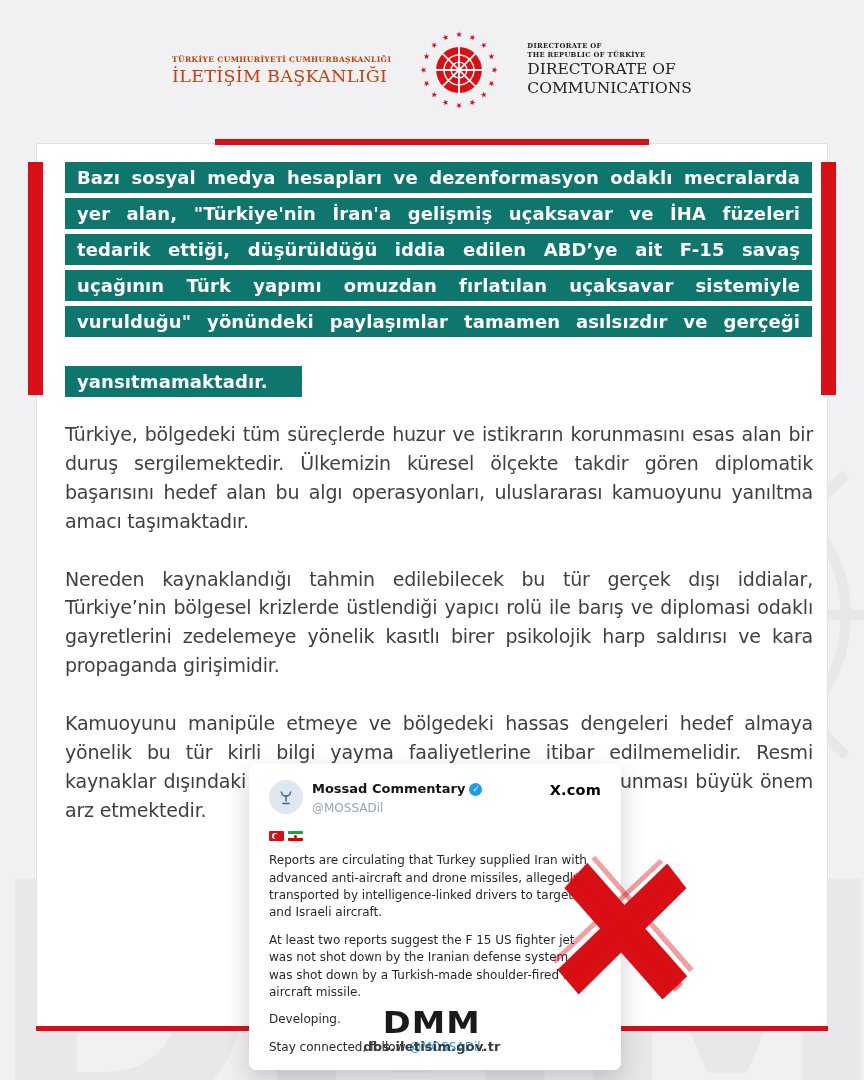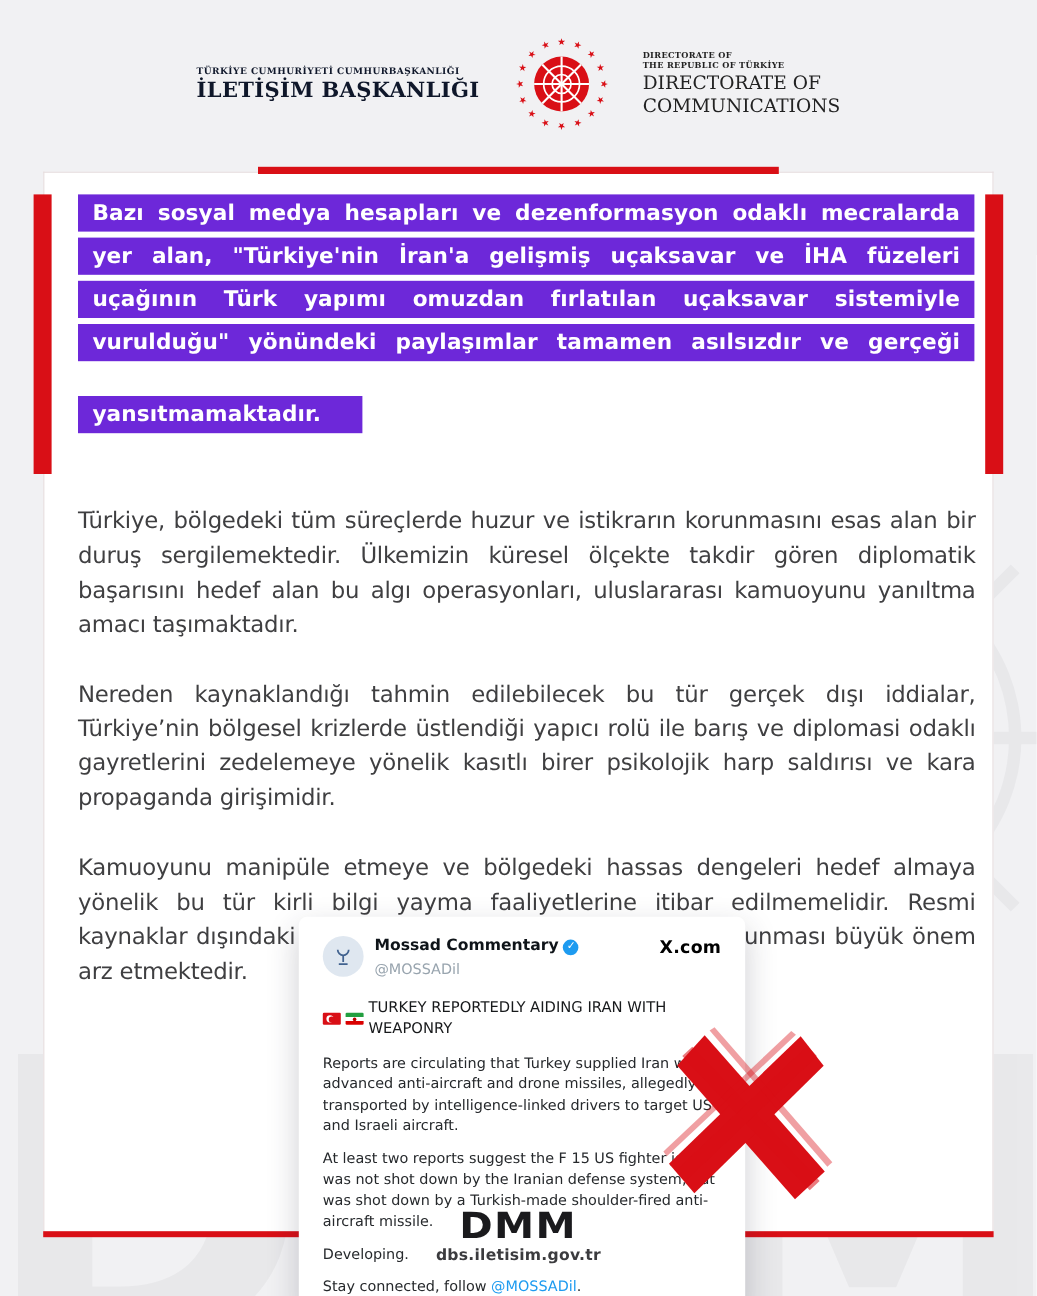--- a/index.html
+++ b/index.html
@@ -13,43 +13,43 @@
   .wm-dmm{
     position:absolute;left:50%;transform:translateX(-50%);bottom:-90px;
     font-size:330px;font-weight:900;letter-spacing:-12px;color:#000;opacity:.03;
     pointer-events:none;line-height:1;
   }
   
   .header{
     position:absolute;top:26px;left:0;width:100%;
     display:flex;justify-content:center;align-items:center;gap:24px;
   }
-  .hdr-left{text-align:left;font-family:"DejaVu Serif","Liberation Serif",serif;color:#0f172a;}
+  .hdr-left{text-align:left;font-family:"DejaVu Serif","Liberation Serif",serif;color:#c2410c;}
   .hdr-left .small{font-size:7.5px;font-weight:700;letter-spacing:.4px;}
-  .hdr-left .big{font-size:17.5px;font-weight:700;letter-spacing:.3px;margin-top:2px;}
+  .hdr-left .big{font-size:17.5px;font-weight:400;letter-spacing:.3px;margin-top:2px;}
   .hdr-right{text-align:left;font-family:"DejaVu Serif","Liberation Serif",serif;color:#222;}
   .hdr-right .small{font-size:6.8px;font-weight:700;letter-spacing:.3px;line-height:1.25;}
   .hdr-right .big{font-size:15.5px;font-weight:400;line-height:1.12;margin-top:2px;}
   
   .card{
     position:absolute;left:36px;top:143px;width:792px;height:887px;
     background:#ffffff;border:1.5px solid #e7dedf;box-sizing:border-box;
     border-bottom:none;
   }
   .top-accent{position:absolute;left:215px;top:139px;width:434px;height:6px;background:#d90f16;z-index:4;}
   .side-bar{position:absolute;top:162px;width:15px;height:233px;background:#d90f16;z-index:4;}
   .side-bar.left{left:28px;}
   .side-bar.right{left:821px;}
   .bottom-line{position:absolute;top:1026px;height:4.5px;background:#d90f16;z-index:4;}
   .bottom-line.left{left:36px;width:262px;}
   .bottom-line.right{left:566px;width:262px;}
   
   .headline{position:absolute;left:65px;top:162px;width:747px;z-index:3;}
   .hl-bar{
-    background:#6d28d9;color:#fff;font-weight:700;font-size:18px;
+    background:#0f766e;color:#fff;font-weight:700;font-size:18px;
     padding:5px 12px;margin-bottom:5px;box-sizing:border-box;
     text-align:justify;text-align-last:justify;white-space:nowrap;overflow:hidden;
     letter-spacing:.1px;
   }
   .hl-bar.last{display:inline-block;text-align:left;text-align-last:left;padding-right:34px;margin-top:24px;}
   
   .bodytext{position:absolute;left:65px;top:420px;width:748px;z-index:2;}
   .bodytext p{
     margin:0 0 29px 0;font-size:19px;line-height:1.52;color:#3f3f41;
     text-align:justify;letter-spacing:-.2px;
@@ -155,20 +155,21 @@
   <div class="card"></div>
   <div class="top-accent"></div>
   <div class="side-bar left"></div>
   <div class="side-bar right"></div>
   <div class="bottom-line left"></div>
   <div class="bottom-line right"></div>
 
   <div class="headline">
     <div class="hl-bar">Bazı sosyal medya hesapları ve dezenformasyon odaklı mecralarda</div>
     <div class="hl-bar">yer alan, "Türkiye'nin İran'a gelişmiş uçaksavar ve İHA füzeleri</div>
+    <div class="hl-bar">tedarik ettiği, düşürüldüğü iddia edilen ABD’ye ait F-15 savaş</div>
     <div class="hl-bar">uçağının Türk yapımı omuzdan fırlatılan uçaksavar sistemiyle</div>
     <div class="hl-bar">vurulduğu" yönündeki paylaşımlar tamamen asılsızdır ve gerçeği</div>
     <div class="hl-bar last">yansıtmamaktadır.</div>
   </div>
 
   <div class="bodytext">
     <p>Türkiye, bölgedeki tüm süreçlerde huzur ve istikrarın korunmasını esas alan bir duruş sergilemektedir. Ülkemizin küresel ölçekte takdir gören diplomatik başarısını hedef alan bu algı operasyonları, uluslararası kamuoyunu yanıltma amacı taşımaktadır.</p>
     <p>Nereden kaynaklandığı tahmin edilebilecek bu tür gerçek dışı iddialar, Türkiye’nin bölgesel krizlerde üstlendiği yapıcı rolü ile barış ve diplomasi odaklı gayretlerini zedelemeye yönelik kasıtlı birer psikolojik harp saldırısı ve kara propaganda girişimidir.</p>
     <p>Kamuoyunu manipüle etmeye ve bölgedeki hassas dengeleri hedef almaya yönelik bu tür kirli bilgi yayma faaliyetlerine itibar edilmemelidir. Resmi kaynaklar dışındaki spekülatif açıklamalara karşı dikkatli olunması büyük önem arz etmektedir.</p>
   </div>
@@ -190,21 +191,20 @@
           <span class="tw-badge">✓</span>
         </div>
         <div class="tw-handle">@MOSSADil</div>
       </div>
       <div class="tw-source">X.com</div>
     </div>
 
     <div class="tw-title">
       <span class="flag flag-tr"></span>
       <span class="flag flag-ir"></span>
-      <span>TURKEY REPORTEDLY AIDING IRAN WITH WEAPONRY</span>
     </div>
 
     <div class="tw-body">Reports are circulating  that Turkey supplied Iran with advanced anti-aircraft and drone missiles, allegedly transported by intelligence-linked drivers to target US and Israeli aircraft.</div>
     <div class="tw-body">At least two reports suggest the F 15 US fighter jet was not shot down by the Iranian defense system, but was shot down by a Turkish-made shoulder-fired anti-aircraft missile.</div>
     <div class="tw-body">Developing.</div>
     <div class="tw-body">
       <span>Stay connected, follow </span><span class="tw-link">@MOSSADil</span><span>.</span>
     </div>
   </div>
 

